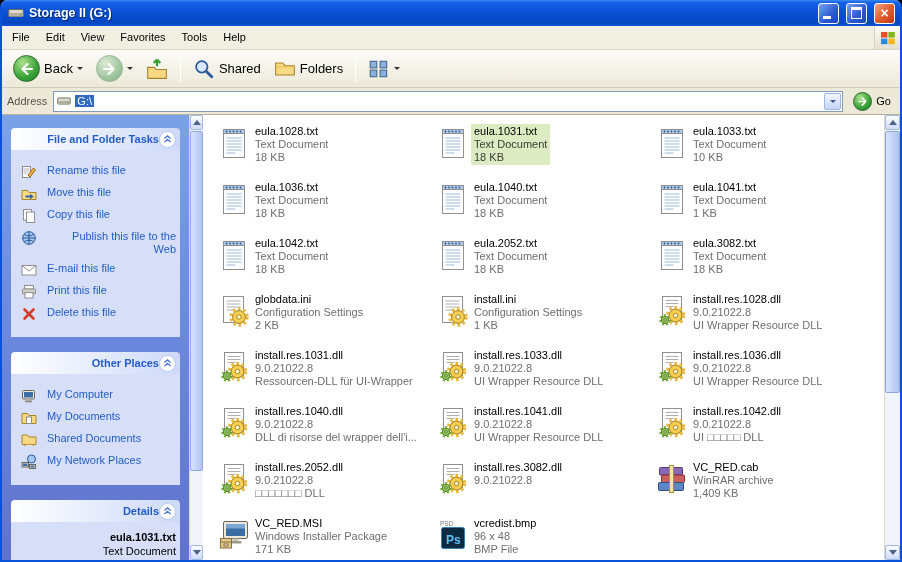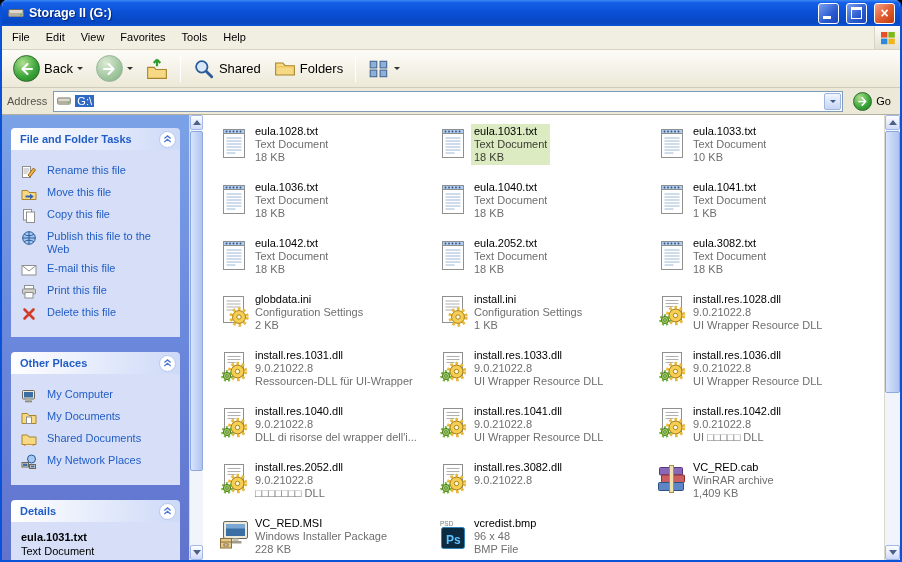--- a/index.html
+++ b/index.html
@@ -56,21 +56,21 @@
     display:flex; align-items:center; justify-content:center; cursor:default; }
   .go-wrap { display:flex; align-items:center; gap:4px; padding:0 4px; }
   .go-circle { width:19px; height:19px; border-radius:50%; display:flex; align-items:center; justify-content:center;
     background:radial-gradient(circle at 35% 28%, #aee08c, #3aa43a 58%, #1e7c20); border:1px solid #2c6b2c; }
   .go-circle svg { width:13px; height:13px; }
 
   
   .bodyrow { flex:1; display:flex; min-height:0; }
 
   .sidebar { width:187px; flex:0 0 187px; overflow:hidden; padding:13px 9px 0;
-    background:linear-gradient(180deg,#7ba2e7 0%,#6b8ade 45%,#6173cd 100%); }
+    background:linear-gradient(180deg,#7ba2e7 0%,#6b8ade 45%,#6173cd 100%);text-align:right; }
   .panel { margin-bottom:15px; }
   .phead { height:22px; background:linear-gradient(90deg,#ffffff,#cdd9f8); border-radius:4px 4px 0 0;
     display:flex; align-items:center; padding:0 4px 0 9px; cursor:default; }
   .ptitle { color:#215dc6; font-weight:bold; flex:1; }
   .chev { width:17px; height:17px; border-radius:50%; background:#fff; border:1px solid #b5c7ef;
     display:flex; align-items:center; justify-content:center; cursor:default; }
   .chev svg { width:9px; height:8px; }
   .pbody { background:#d6dff7; padding:8px 4px 9px 10px; }
   .titem { display:flex; gap:10px; margin:6px 0; color:#215dc6; align-items:flex-start; line-height:13px; cursor:default; }
   .titem svg { width:16px; height:16px; flex:0 0 16px; }
@@ -686,21 +686,21 @@
               <div class="fm">1,409 KB</div>
             </div>
           </div>
         <div class="tile">
             <svg class="fi">
               <use href="#i-inst"></use>
             </svg>
             <div class="tx">
               <div class="fn">VC_RED.MSI</div>
               <div class="fm">Windows Installer Package</div>
-              <div class="fm">228 KB</div>
+              <div class="fm">171 KB</div>
             </div>
           </div>
         <div class="tile">
             <svg class="fi">
               <use href="#i-bmp"></use>
             </svg>
             <div class="tx">
               <div class="fn">vcredist.bmp</div>
               <div class="fm">96 x 48</div>
               <div class="fm">BMP File</div>

